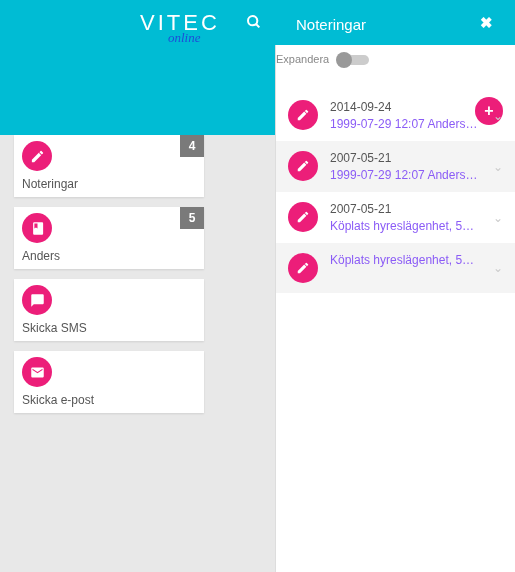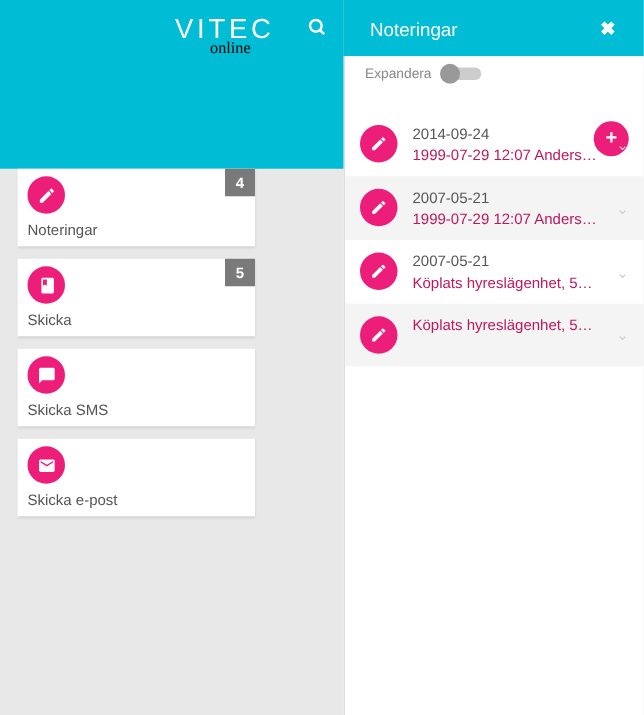--- a/index.html
+++ b/index.html
@@ -1,37 +1,37 @@
 <!DOCTYPE html>
 <html><head>
 <meta charset="utf-8">
 <style>
 *{box-sizing:border-box;margin:0;padding:0;font-family:Arial,Helvetica,sans-serif}
 body{width:515px;height:572px;background:#e8e8e8;overflow:hidden;color:#333;font-size:13px}
 .topbar{position:absolute;left:0;top:0;width:275px;height:135px;background:#00bcd4}
 .topbar-right{position:absolute;left:275px;top:0;width:240px;height:45px;background:#00bcd4}
 .logo{position:absolute;left:140px;top:10px;color:#fff;font-family:Liberation Sans, sans-serif;font-size:22px;letter-spacing:3px}
-.logo-sub{position:absolute;left:168px;top:30px;color:#000000;font-family:cursive;font-size:13px}
+.logo-sub{position:absolute;left:168px;top:30px;color:#1d4ed8;font-style:italic;font-family:cursive;font-size:13px}
 .search-icon{position:absolute;left:246px;top:14px;color:#fff;cursor:pointer}
 .panel-title{position:absolute;left:296px;top:16px;color:#fff;font-size:15px}
 .close-x{position:absolute;left:480px;top:14px;color:#fff;font-weight:bold;cursor:pointer;font-size:15px}
 .right-panel{position:absolute;left:275px;top:45px;width:240px;height:527px;background:#fff;border-left:1px solid #ddd}
-.exp-row{padding:8px 12px 4px 16px;font-size:11px;color:#888;display:flex;align-items:center;gap:8px}
+.exp-row{padding:8px 12px 4px 0;font-size:11px;color:#888;display:flex;align-items:flex-end;gap:8px}
 .switch{position:relative;display:inline-block;width:32px;height:10px;background:#ccc;border-radius:10px}
 .switch::after{content:"";position:absolute;left:-1px;top:-3px;width:16px;height:16px;background:#999;border-radius:50%}
 .add-btn{position:absolute;right:12px;top:52px;width:28px;height:28px;border-radius:50%;background:#ec1e79;display:flex;align-items:center;justify-content:center;cursor:pointer}
 .plus{color:#fff;font-size:16px;font-weight:bold}
 .entries{position:absolute;left:0;top:45px;width:100%}
 .entry{display:flex;align-items:flex-start;padding:10px 12px;position:relative}
 .entry.alt{background:#f4f4f4}
 .ico{width:30px;height:30px;border-radius:50%;background:#ec1e79;display:flex;align-items:center;justify-content:center;flex-shrink:0;margin-right:12px}
 .ico svg{fill:#fff;width:14px;height:14px}
 .etxt{flex:1;overflow:hidden}
 .edate{font-size:12px;color:#555;margin-bottom:3px}
-.edet{font-size:12px;color:#be185d;white-space:nowrap;overflow:hidden;text-overflow:ellipsis}
+.edet{font-size:12px;color:#8b5cf6;white-space:nowrap;overflow:hidden;text-overflow:ellipsis}
 .chev{color:#ccc;font-size:12px;align-self:center;cursor:pointer}
 .tiles{position:absolute;left:14px;top:135px;width:190px}
 .tile{background:#fff;width:190px;height:62px;margin-bottom:10px;position:relative;cursor:pointer;box-shadow:0 1px 2px rgba(0,0,0,.1)}
 .tico{position:absolute;left:8px;top:6px;width:30px;height:30px;border-radius:50%;background:#ec1e79;display:flex;align-items:center;justify-content:center}
 .tico svg{fill:#fff;width:15px;height:15px}
 .tlabel{position:absolute;left:8px;bottom:6px;font-size:12px;color:#555}
 .badge{position:absolute;right:0;top:0;background:#7a7a7a;color:#fff;width:24px;height:22px;display:flex;align-items:center;justify-content:center;font-size:12px;font-weight:bold}
 </style>
 </head>
 <body>
@@ -59,21 +59,21 @@
     <div class="badge">4</div>
     <div class="tlabel">Noteringar</div>
   </div>
   <div class="tile">
     <div class="tico">
         <svg viewBox="0 0 24 24">
           <path d="M19 2H7c-1.1 0-2 .9-2 2v16c0 1.1.9 2 2 2h12c1.1 0 2-.9 2-2V4c0-1.1-.9-2-2-2zM7 4h5v8l-2.5-1.5L7 12V4z"></path>
         </svg>
       </div>
     <div class="badge">5</div>
-    <div class="tlabel">Skicka</div>
+    <div class="tlabel">Anders</div>
   </div>
   <div class="tile">
     <div class="tico">
         <svg viewBox="0 0 24 24">
           <path d="M20 2H4c-1.1 0-2 .9-2 2v18l4-4h14c1.1 0 2-.9 2-2V4c0-1.1-.9-2-2-2z"></path>
         </svg>
       </div>
     <div class="tlabel">Skicka SMS</div>
   </div>
   <div class="tile">

